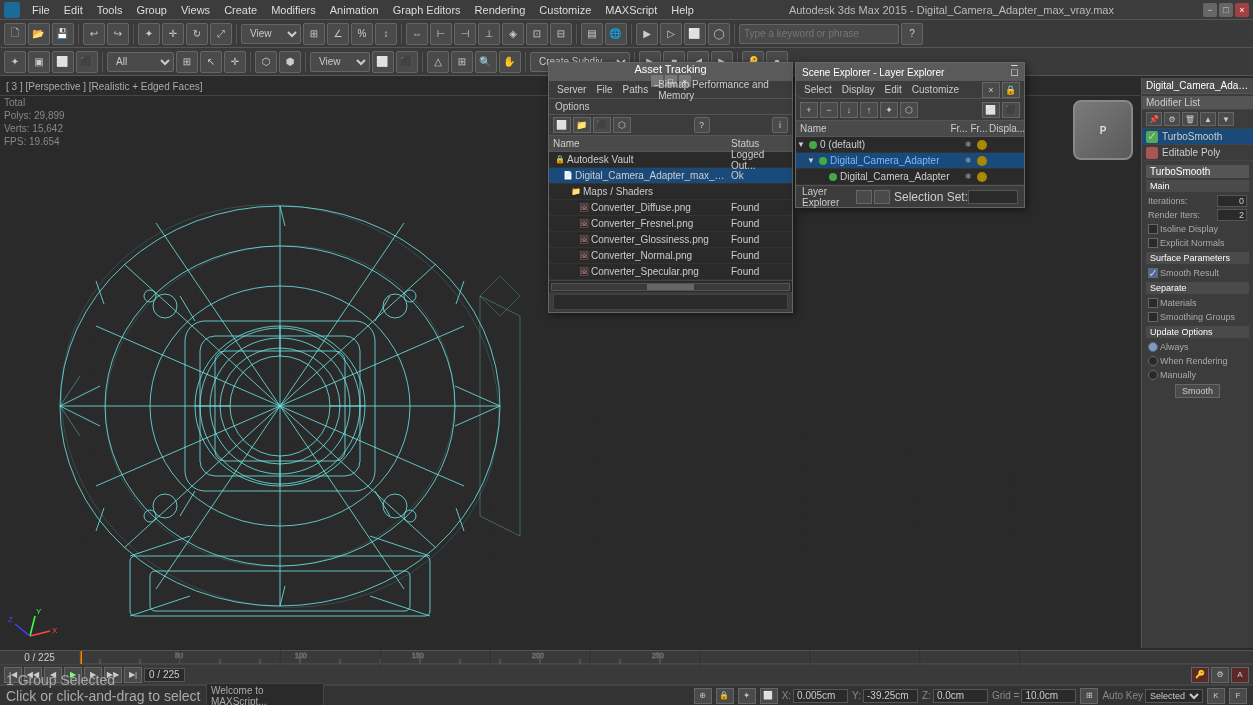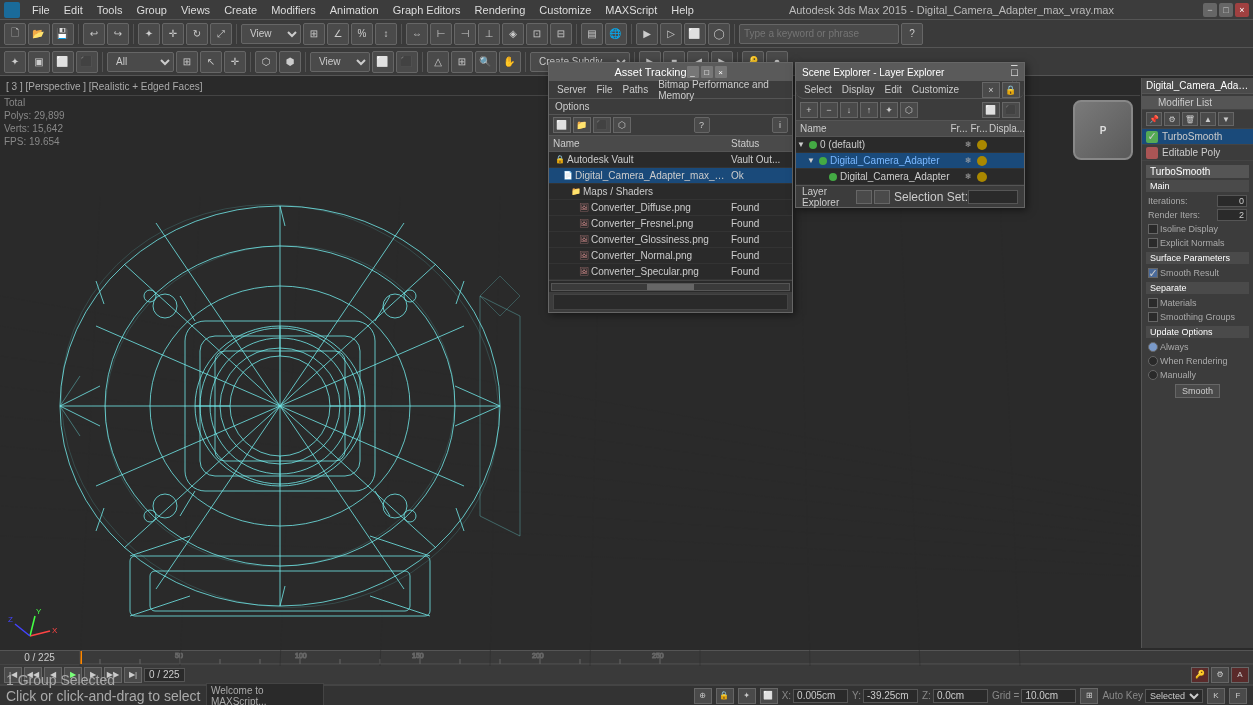--- a/index.html
+++ b/index.html
@@ -151,21 +151,22 @@
     }
     #asset-tracking .panel-titlebar {
       background: #5a5a5a;
       height: 18px;
       display: flex;
       align-items: center;
       padding: 0 6px;
       font-size: 11px;
       color: #fff;
       cursor: move;
-      justify-content: center;
+      justify-content: flex-start;
+      flex-direction: column;
     }
     #asset-tracking .panel-titlebar .panel-title-text { font-size: 11px; }
     #asset-tracking .panel-controls { display: flex; gap: 2px; }
     #asset-tracking .panel-ctrl-btn {
       width: 12px; height: 12px;
       background: #777;
       border-radius: 1px;
       cursor: pointer;
       font-size: 8px;
       display: flex; align-items: center; justify-content: center;
@@ -420,21 +421,21 @@
       padding: 2px 4px;
       font-size: 10px;
       color: #fff;
       border-bottom: 1px solid #555;
       white-space: nowrap;
       overflow: hidden;
       text-overflow: ellipsis;
     }
     #right-panel .rp-section-title {
       background: #555;
-      padding: 1px 16px;
+      padding: 1px 4px;
       font-size: 10px;
       color: #ccc;
       border-bottom: 1px solid #444;
       margin-top: 2px;
     }
     .modifier-item {
       display: flex;
       align-items: center;
       padding: 1px 4px;
       height: 16px;
@@ -910,21 +911,21 @@
   <div class="panel-header">
     <div class="col-name">Name</div>
     <div class="col-status">Status</div>
   </div>
   <div class="panel-content">
 
     <div class="at-row">
       <div class="row-indent" style="width:4px"></div>
       <div class="row-icon at-icon-vault">🔒</div>
       <div class="row-name">Autodesk Vault</div>
-      <div class="row-status at-status-loggedout">Vault Out...</div>
+      <div class="row-status at-status-loggedout">Logged Out...</div>
     </div>
 
     <div class="at-row selected">
       <div class="row-indent" style="width:12px"></div>
       <div class="row-icon" style="color:#4a9;">📄</div>
       <div class="row-name">Digital_Camera_Adapter_max_vray.max</div>
       <div class="row-status at-status-ok">Ok</div>
     </div>
 
     <div class="at-row">

